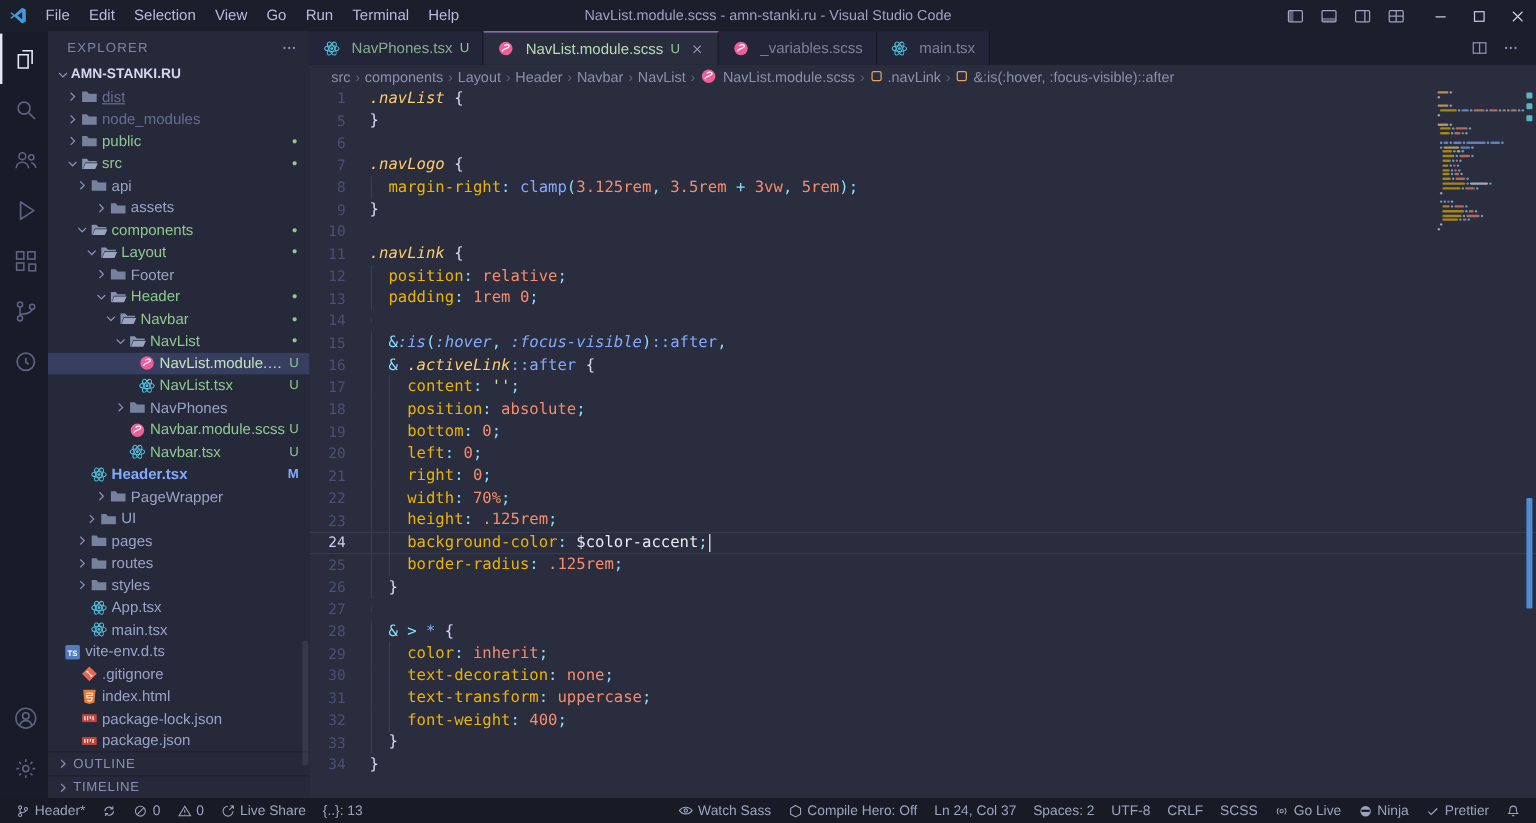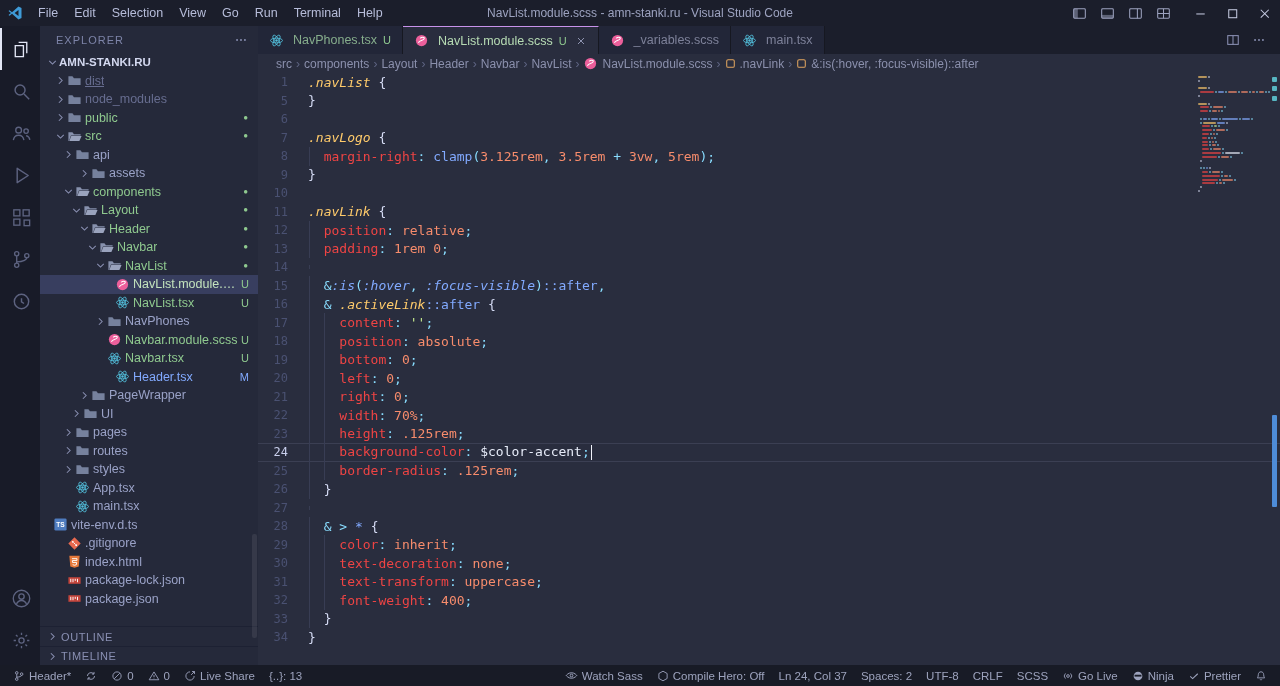--- a/index.html
+++ b/index.html
@@ -73,21 +73,21 @@
   .line.cur .ln{color:#c9cfec}
   .line.cur{box-shadow:inset 0 1px 0 rgba(170,176,210,.14), inset 0 -1px 0 rgba(170,176,210,.14)}
   .content{position:relative;white-space:pre}
   .guide{position:absolute;top:-2px;bottom:-2px;width:1px;background:#383d54}
   .cursor{display:inline-block;width:1.5px;height:15px;background:#f0f2fa;vertical-align:middle;margin-left:1px}
 
   .tk-pln{color:#a6accd}
   .tk-sel{color:#ffcb6b;font-style:italic}
   .tk-brc{color:#d6dcf5}
   .tk-pun{color:#89ddff}
-  .tk-prp{color:#ef4444}
+  .tk-prp{color:#eab308}
   .tk-fun{color:#82aaff}
   .tk-num{color:#f78c6c}
   .tk-val{color:#f78c6c}
   .tk-str{color:#c3e88d}
   .tk-var{color:#e6ebf8}
   .tk-psc{color:#82aaff;font-style:italic}
   .tk-pse{color:#82aaff}
   .tk-amp{color:#89ddff}
   .tk-opr{color:#89ddff}
 
@@ -373,20 +373,34 @@
           <span class="ficon">
             <svg viewBox="0 0 16 16" width="15" height="15">
               <path d="M1.5 3.5h4.3l1.6 2h7.1v1.3H4.2l-2.1 5.9H1.5z" fill="#8791ad"></path>
               <path d="M4.5 7.5h11l-2.3 5.2H2.4z" fill="#9aa3bd"></path>
             </svg>
           </span>
           <span class="label">Layout</span>
           <span class="grow"></span>
           <span class="dot">●</span>
         </div>
+        <div class="row" style="padding-left: 38px;">
+          <span class="chev">
+            <svg viewBox="0 0 16 16" width="13" height="13">
+              <path d="M6 4l4 4-4 4" fill="none" stroke="currentColor" stroke-width="1.3"></path>
+            </svg>
+          </span>
+          <span class="ficon">
+            <svg viewBox="0 0 16 16" width="15" height="15">
+              <path d="M1.5 3.5h4.3l1.6 2h7.1v7.2H1.5z" fill="#76819d"></path>
+            </svg>
+          </span>
+          <span class="label">Footer</span>
+          <span class="grow"></span>
+        </div>
         <div class="row green" style="padding-left: 38px;">
           <span class="chev">
             <svg viewBox="0 0 16 16" width="13" height="13">
               <path d="M4 6l4 4 4-4" fill="none" stroke="currentColor" stroke-width="1.3"></path>
             </svg>
           </span>
           <span class="ficon">
             <svg viewBox="0 0 16 16" width="15" height="15">
               <path d="M1.5 3.5h4.3l1.6 2h7.1v1.3H4.2l-2.1 5.9H1.5z" fill="#8791ad"></path>
               <path d="M4.5 7.5h11l-2.3 5.2H2.4z" fill="#9aa3bd"></path>
@@ -491,21 +505,21 @@
                 <ellipse cx="8" cy="8" rx="6.4" ry="2.5" transform="rotate(60 8 8)"></ellipse>
                 <ellipse cx="8" cy="8" rx="6.4" ry="2.5" transform="rotate(120 8 8)"></ellipse>
               </g>
               <circle cx="8" cy="8" r="1.3" fill="#53c1de"></circle>
             </svg>
           </span>
           <span class="label">Navbar.tsx</span>
           <span class="grow"></span>
           <span class="badge u">U</span>
         </div>
-        <div class="row blue" style="padding-left: 62px;">
+        <div class="row blue" style="padding-left: 22px; font-weight: bold;">
           <span class="chev"></span>
           <span class="ficon">
             <svg viewBox="0 0 16 16" width="15" height="15">
               <g fill="none" stroke="#53c1de" stroke-width=".9">
                 <ellipse cx="8" cy="8" rx="6.4" ry="2.5"></ellipse>
                 <ellipse cx="8" cy="8" rx="6.4" ry="2.5" transform="rotate(60 8 8)"></ellipse>
                 <ellipse cx="8" cy="8" rx="6.4" ry="2.5" transform="rotate(120 8 8)"></ellipse>
               </g>
               <circle cx="8" cy="8" r="1.3" fill="#53c1de"></circle>
             </svg>

